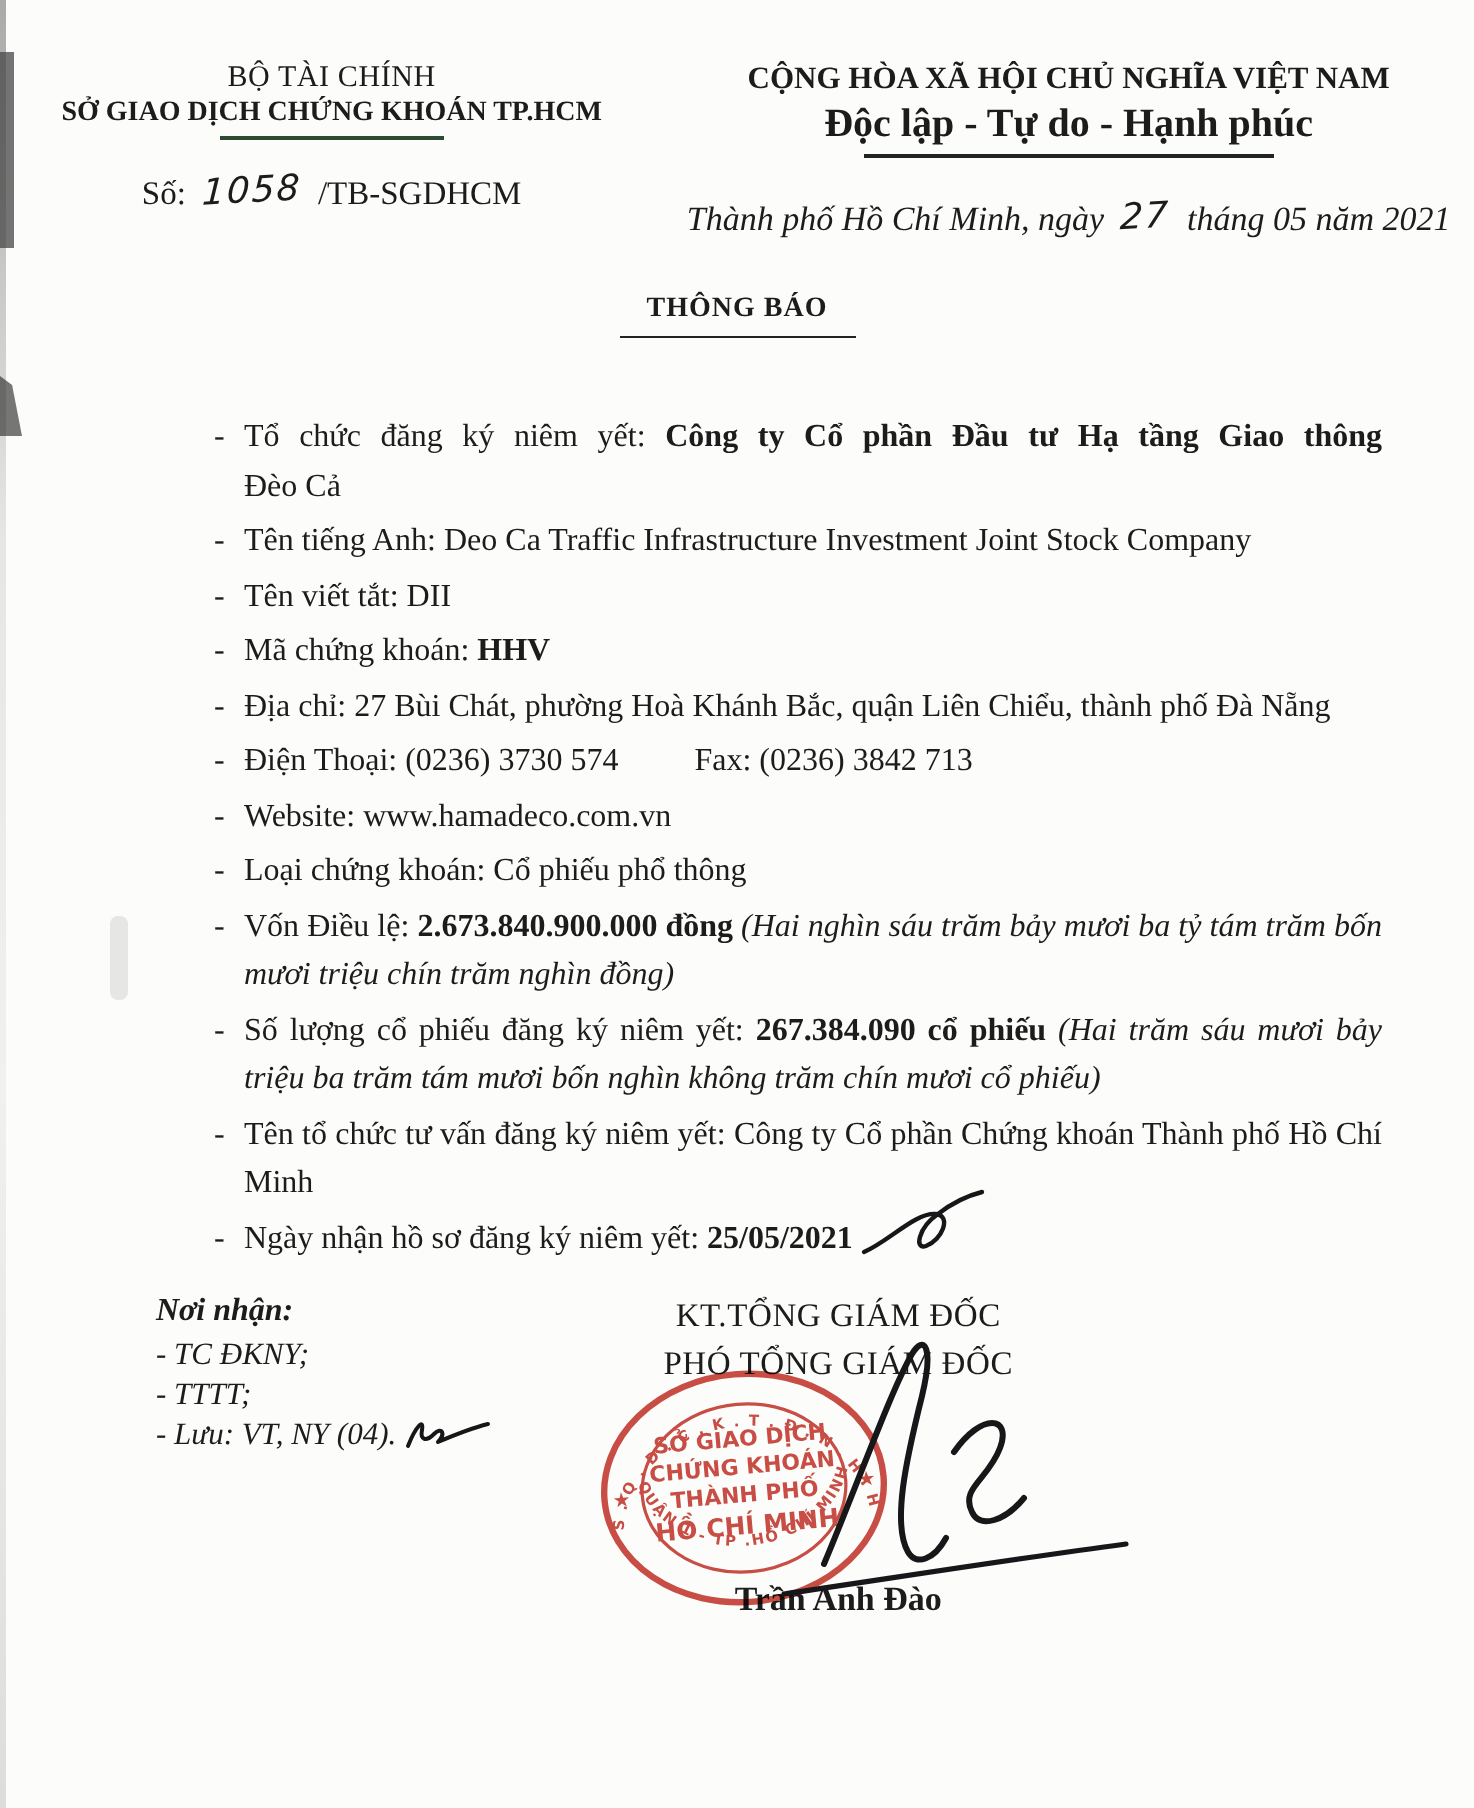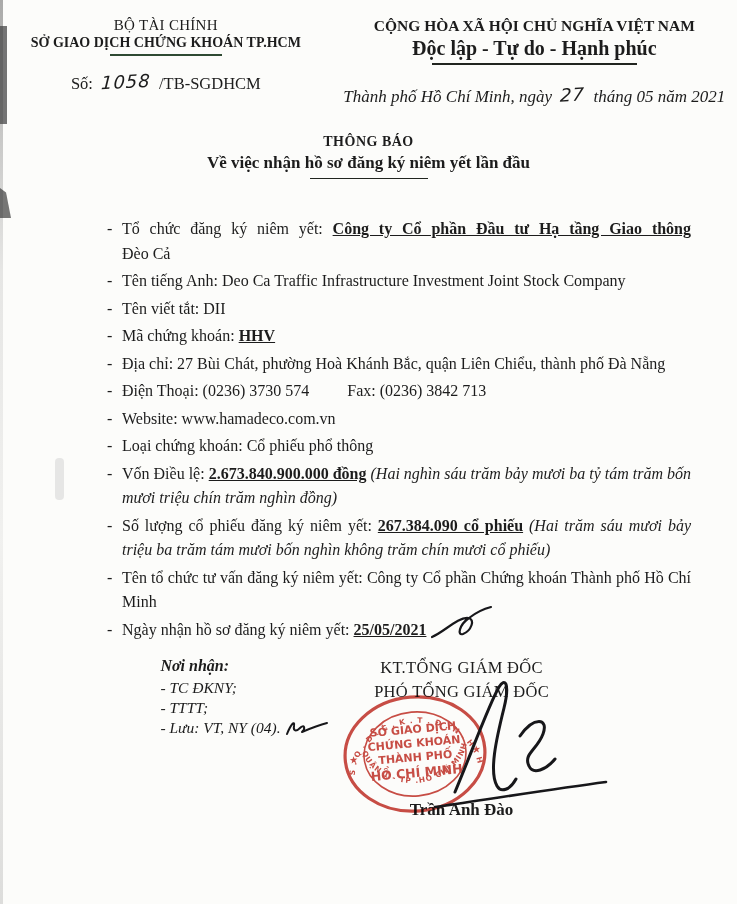--- a/index.html
+++ b/index.html
@@ -6,31 +6,31 @@
   .page{
     position:relative;
     width:737px;height:904px;
     margin:0 auto;
     background:#fcfcfa;
     overflow:hidden;
     font-family:"Liberation Serif","DejaVu Serif",serif;
     color:#1c1c1c;
     box-sizing:border-box;
   }
-  .b{font-weight:bold;text-decoration:underline;}
+  .b{font-weight:bold;}
   .i{font-style:italic;}
   
   .edge-line{position:absolute;left:0;top:0;width:3px;height:100%;
     background:linear-gradient(180deg,rgba(70,70,70,.45),rgba(130,130,130,.18) 30%,rgba(140,140,140,.10) 60%,rgba(110,110,110,.22));}
   .edge-dark{position:absolute;left:0;top:26px;width:7px;height:98px;background:#474747;opacity:.75;}
   .edge-wedge{position:absolute;left:0;top:188px;width:11px;height:30px;background:#2e2e2e;opacity:.65;
     clip-path:polygon(0 0,55% 15%,100% 100%,0 100%);}
   .edge-smudge{position:absolute;left:55px;top:458px;width:9px;height:42px;background:#9a9a9a;opacity:.22;border-radius:4px;}
   
-  .doc-header{display:flex;padding-top:17px;}
+  .doc-header{display:flex;padding-top:31px;}
   .hdr-left{width:45%;text-align:center;}
   .hdr-right{width:55%;text-align:center;}
   .hdr-line1-left{font-size:15px;letter-spacing:.3px;}
   .hdr-line2-left{font-size:14px;font-weight:bold;margin-top:1px;}
   .hdr-line1-right{font-size:15.5px;font-weight:bold;}
   .hdr-line2-right{font-size:20px;font-weight:bold;margin-top:2px;}
   .rule{height:1.6px;background:#21251f;margin:3px auto 0 auto;}
   .rule-left{width:112px;background:#2f4a33;}
   .rule-right{width:205px;}
   .doc-number{font-size:16.5px;margin-top:16px;}
@@ -52,21 +52,21 @@
   .items{list-style:none;margin:7px 0 0 0;padding:0;}
   .items li{position:relative;padding-left:45px;margin-bottom:3px;line-height:24.5px;}
   .items .dash{position:absolute;left:30px;top:0;}
   .li-content{display:block;}
   .force-last-justify{text-align-last:justify;}
   .center-line{display:block;text-align:left;font-weight:normal;}
   .tab-before{margin-left:38px;}
   .flourish-wrap{display:inline-block;width:66px;height:14px;position:relative;vertical-align:baseline;}
   .flourish-wrap svg{position:absolute;left:2px;bottom:-8px;overflow:visible;}
   
-  .doc-footer{display:flex;justify-content:center;margin-top:14px;padding:0 58px 0 78px;}
+  .doc-footer{display:flex;justify-content:flex-start;margin-top:14px;padding:0 58px 0 78px;gap:40px;}
   .recipients{font-size:15.5px;line-height:20px;}
   .recip-title{font-weight:bold;font-style:italic;font-size:16px;margin-bottom:2px;}
   .recipients ul{list-style:none;margin:0;padding:0;font-style:italic;}
   .recipients li{white-space:nowrap;}
   .initial-wrap{display:inline-block;width:46px;height:12px;position:relative;}
   .initial-wrap svg{position:absolute;left:2px;bottom:-6px;overflow:visible;}
   .sign-block{position:relative;width:270px;text-align:center;}
   .sign-title{font-size:16.5px;font-weight:normal;line-height:24px;letter-spacing:.3px;}
   .signer{font-size:17px;font-weight:bold;margin-top:96px;}
   .stamp-svg{position:absolute;left:12px;top:36px;mix-blend-mode:multiply;opacity:.9;transform:rotate(-5deg);}
@@ -101,21 +101,20 @@
       <div class="date-line">
         <span>Thành phố Hồ Chí Minh, ngày</span>
         <span class="hand">27</span>
         <span>tháng 05 năm 2021</span>
       </div>
     </div>
   </header>
 
   <section class="title-block">
     <div class="doc-title">THÔNG BÁO</div>
-    <div class="doc-subtitle">Về việc nhận hồ sơ đăng ký niêm yết lần đầu</div>
     <div class="rule rule-title"></div>
   </section>
 
   <section class="body-sec">
     <ul class="items" id="items-list">
         <li>
           <span class="dash">-</span>
           <span class="li-content force-last-justify"><span>Tổ chức đăng ký niêm yết: </span><span class="b">Công ty Cổ phần Đầu tư Hạ tầng Giao thông</span></span>
           <span class="center-line">Đèo Cả</span>
         </li>

